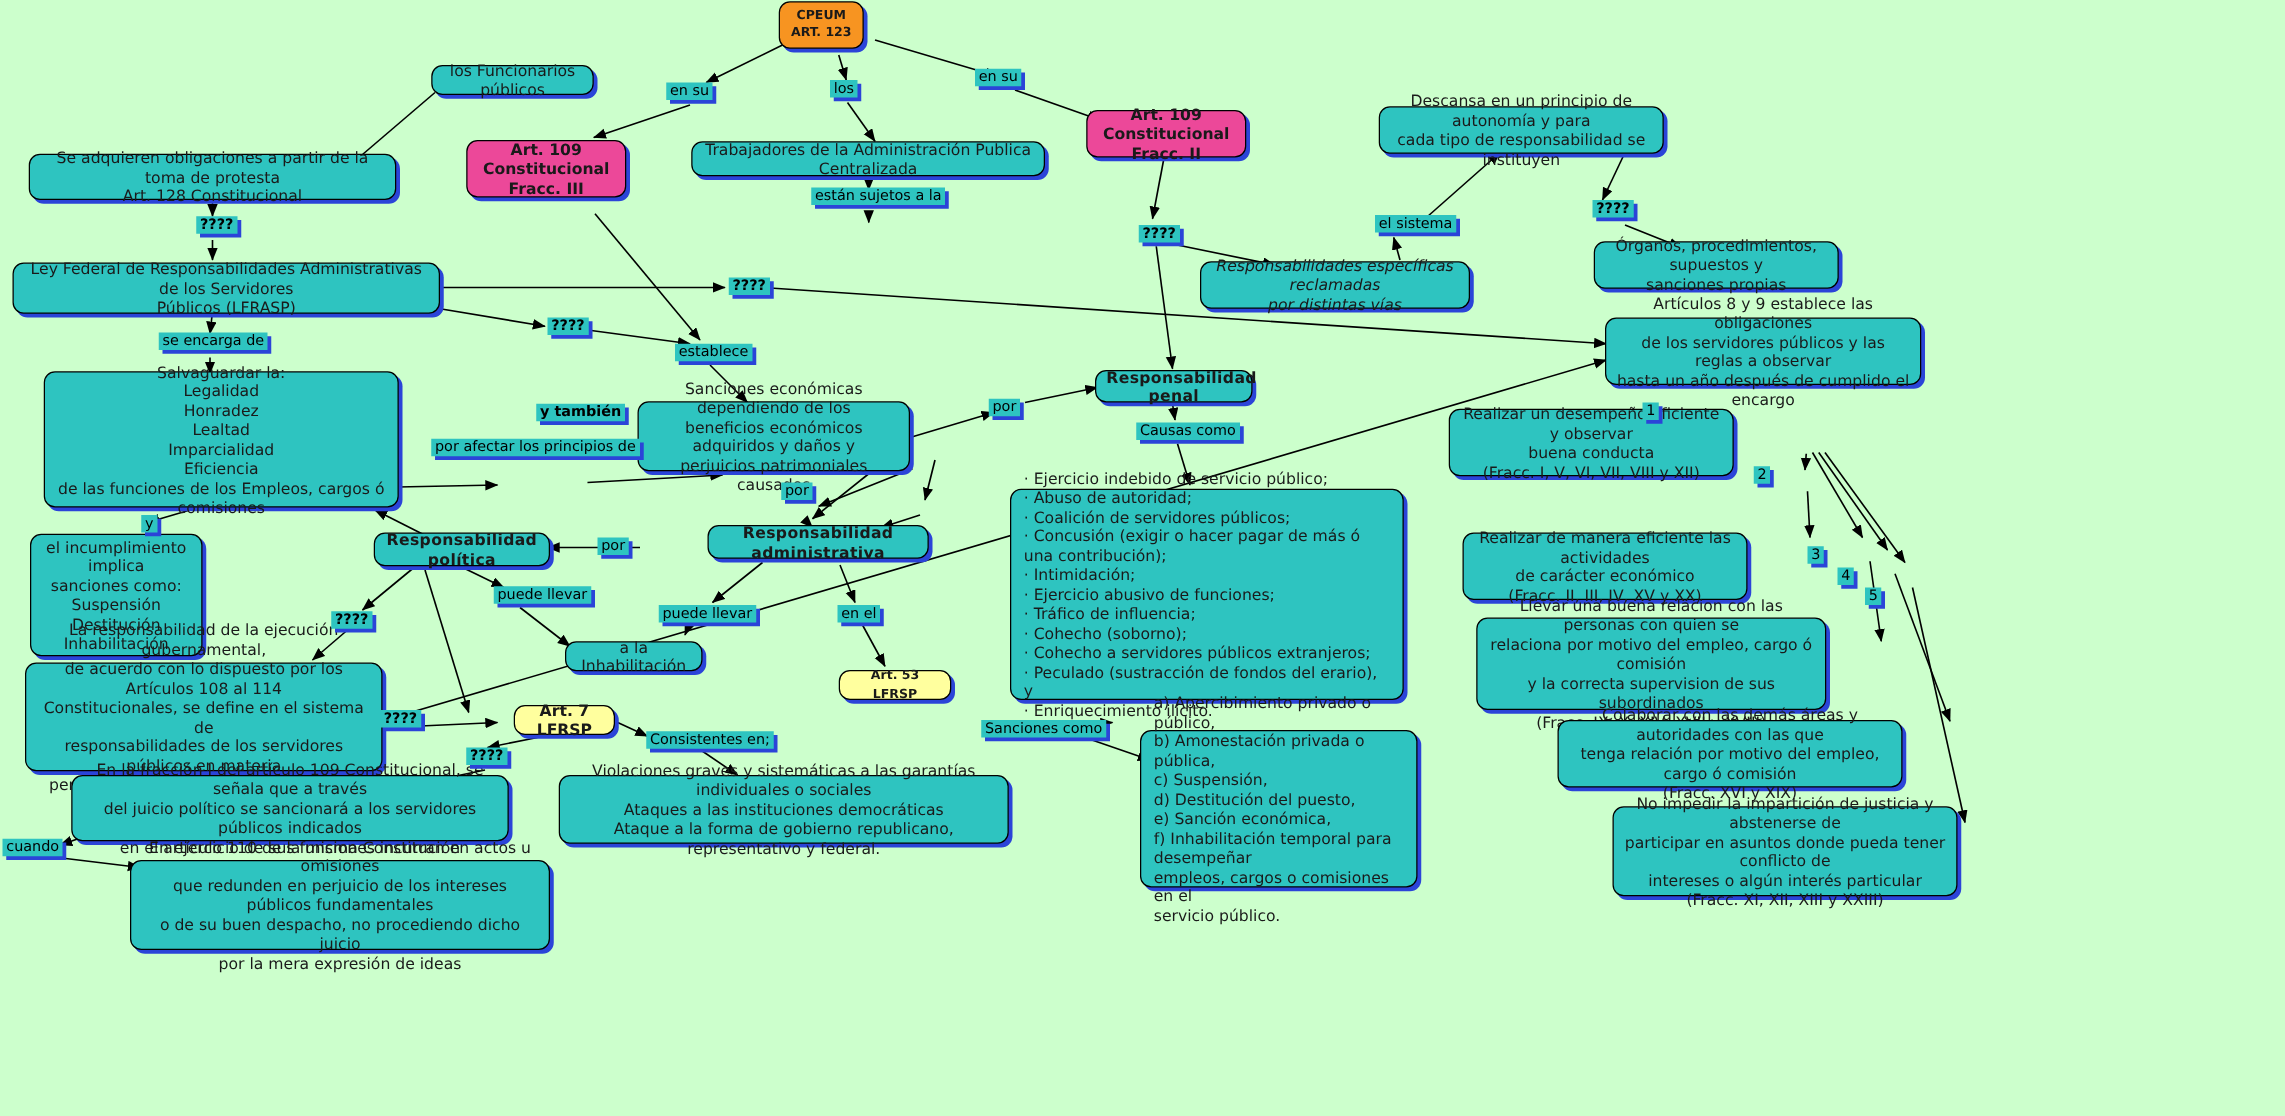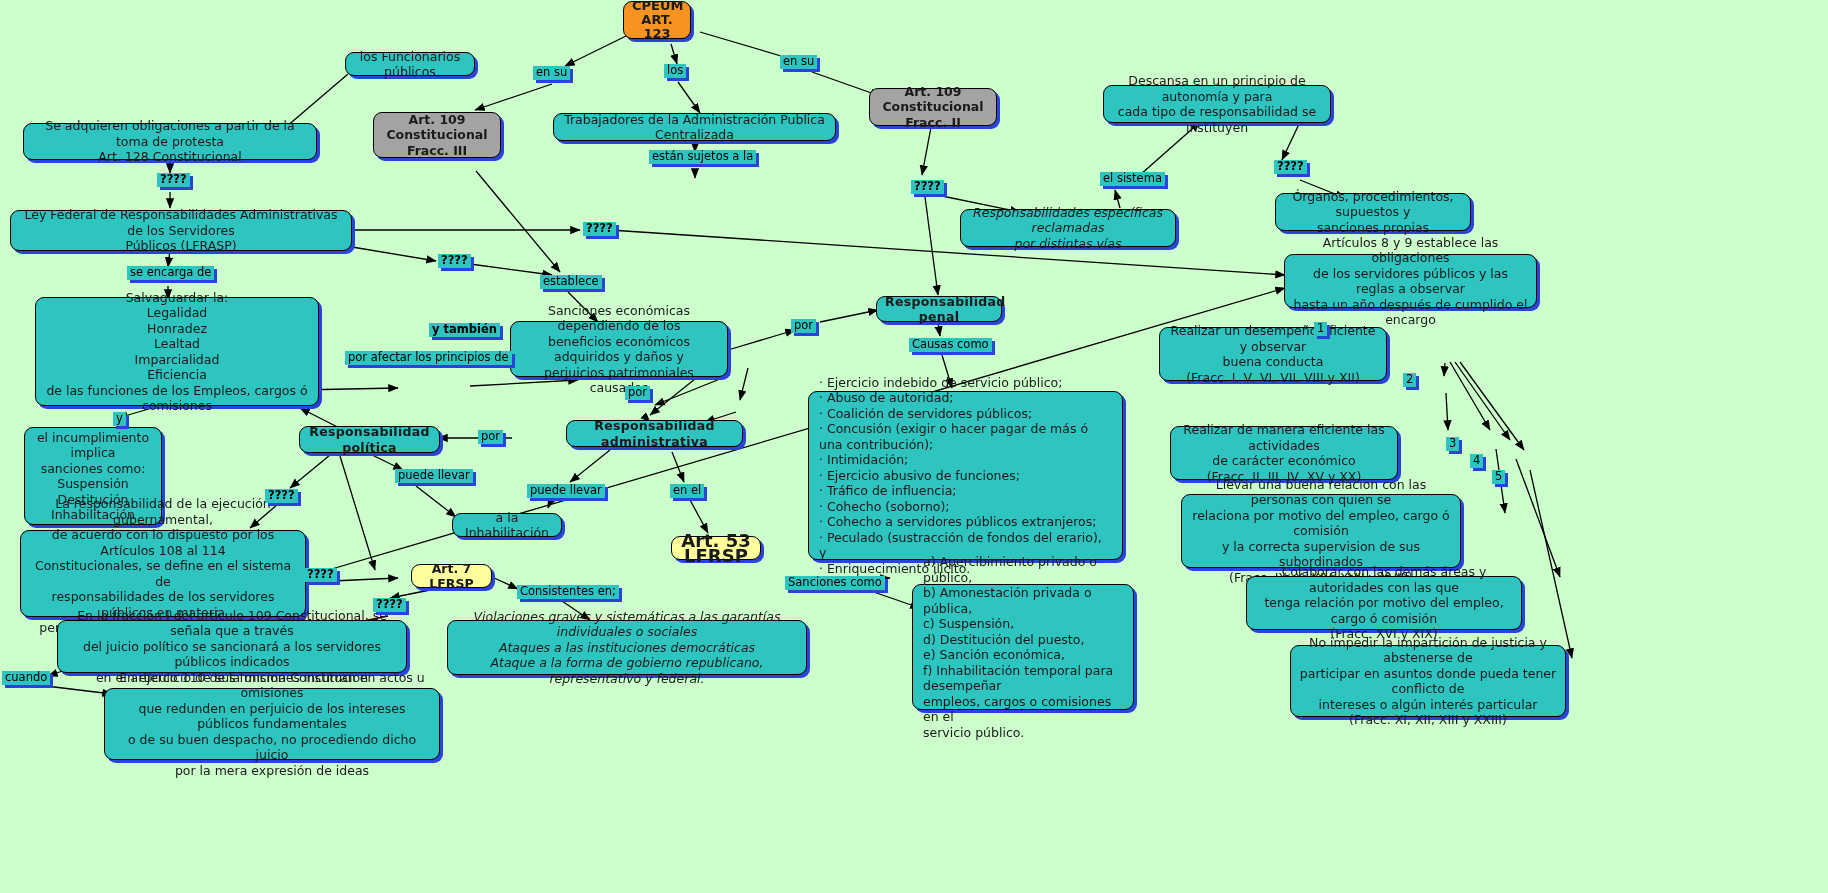--- a/index.html
+++ b/index.html
@@ -27,21 +27,21 @@
     padding:5px 8px;
     box-shadow:3px 3px 0 #2b44d8;
     display:flex;
     align-items:center;
     justify-content:center;
     z-index:3;
   }
   .node .inner{width:100%;}
   .node.bold{font-weight:bold;letter-spacing:.3px;}
   .node.orange{background:#f79421;border-color:#000;box-shadow:3px 3px 0 #2b44d8;font-weight:bold;}
-  .node.amber{background:#a3a3a3;border-color:#000;box-shadow:3px 3px 0 #2b44d8;font-weight:bold;}
+  .node.amber{background:#ec4899;border-color:#000;box-shadow:3px 3px 0 #2b44d8;font-weight:bold;}
   .node.lightyellow{background:#ffff9e;border-color:#000;box-shadow:3px 3px 0 #2b44d8;font-weight:bold;}
   .node.left{text-align:left;justify-content:flex-start;}
   .node.left .inner{text-align:left;}
 
   
   .link-label{
     position:absolute;
     background:#2ec4c0;
     color:#000;
     font-size:11.5px;
@@ -167,21 +167,21 @@
       <path d="M1446,393 L1448,430"></path>
       <path d="M1450,362 L1490,430"></path>
       <path d="M1496,449 L1505,513"></path>
       <path d="M1455,362 L1510,440"></path>
       <path d="M1516,459 L1560,577"></path>
       <path d="M1460,362 L1524,450"></path>
       <path d="M1530,470 L1572,658"></path>
     </g>
   </svg>
 
-  <div class="node orange" style="left:623px;top:1px;width:68px;height:38px;font-size:13px;line-height:14px;">
+  <div class="node orange" style="left:623px;top:1px;width:68px;height:38px;font-size:10px;line-height:14px;">
     <div class="inner">CPEUM
 ART. 123</div>
   </div>
 
   <div class="node" style="left:345px;top:52px;width:130px;height:24px;">
     <div class="inner">los Funcionarios públicos</div>
   </div>
 
   <div class="node" style="left:23px;top:123px;width:294px;height:37px;">
     <div class="inner" style="white-space:pre-line;">Se adquieren obligaciones a partir de la toma de protesta
@@ -262,21 +262,21 @@
   </div>
 
   <div class="node bold" style="left:566px;top:420px;width:177px;height:27px;">
     <div class="inner">Responsabilidad administrativa</div>
   </div>
 
   <div class="node" style="left:452px;top:513px;width:110px;height:24px;">
     <div class="inner">a la Inhabilitación</div>
   </div>
 
-  <div class="node lightyellow" style="left:671px;top:536px;width:90px;height:24px;font-size:18px;">
+  <div class="node lightyellow" style="left:671px;top:536px;width:90px;height:24px;font-size:10px;">
     <div class="inner">Art. 53 LFRSP</div>
   </div>
 
   <div class="node lightyellow" style="left:411px;top:564px;width:81px;height:24px;font-size:12.5px;">
     <div class="inner">Art. 7 LFRSP</div>
   </div>
 
   <div class="node" style="left:20px;top:530px;width:286px;height:87px;">
     <div class="inner" style="white-space:pre-line;">La responsabilidad de la ejecución gubernamental,
 de acuerdo con lo dispuesto por los Artículos 108 al 114
@@ -284,21 +284,21 @@
 responsabilidades de los servidores públicos en materia
 penal, administrativa, civil, laboral y de sanciones</div>
   </div>
 
   <div class="node" style="left:57px;top:620px;width:350px;height:53px;">
     <div class="inner" style="white-space:pre-line;">En la fracción I del artículo 109 Constitucional, se señala que a través
 del juicio político se sancionará a los servidores públicos indicados
 en el artículo 110 de la misma Constitución</div>
   </div>
 
-  <div class="node" style="left:447px;top:620px;width:360px;height:55px;font-style:italic;">
+  <div class="node" style="left:447px;top:620px;width:360px;height:55px;">
     <div class="inner" style="white-space:pre-line;">Violaciones graves y sistemáticas a las garantías individuales o sociales
 Ataques a las instituciones democráticas
 Ataque a la forma de gobierno republicano, representativo y federal.</div>
   </div>
 
   <div class="node" style="left:104px;top:688px;width:336px;height:72px;">
     <div class="inner" style="white-space:pre-line;">En ejercicio de sus funciones incurran en actos u omisiones
 que redunden en perjuicio de los intereses públicos fundamentales
 o de su buen despacho, no procediendo dicho juicio
 por la mera expresión de ideas</div>

